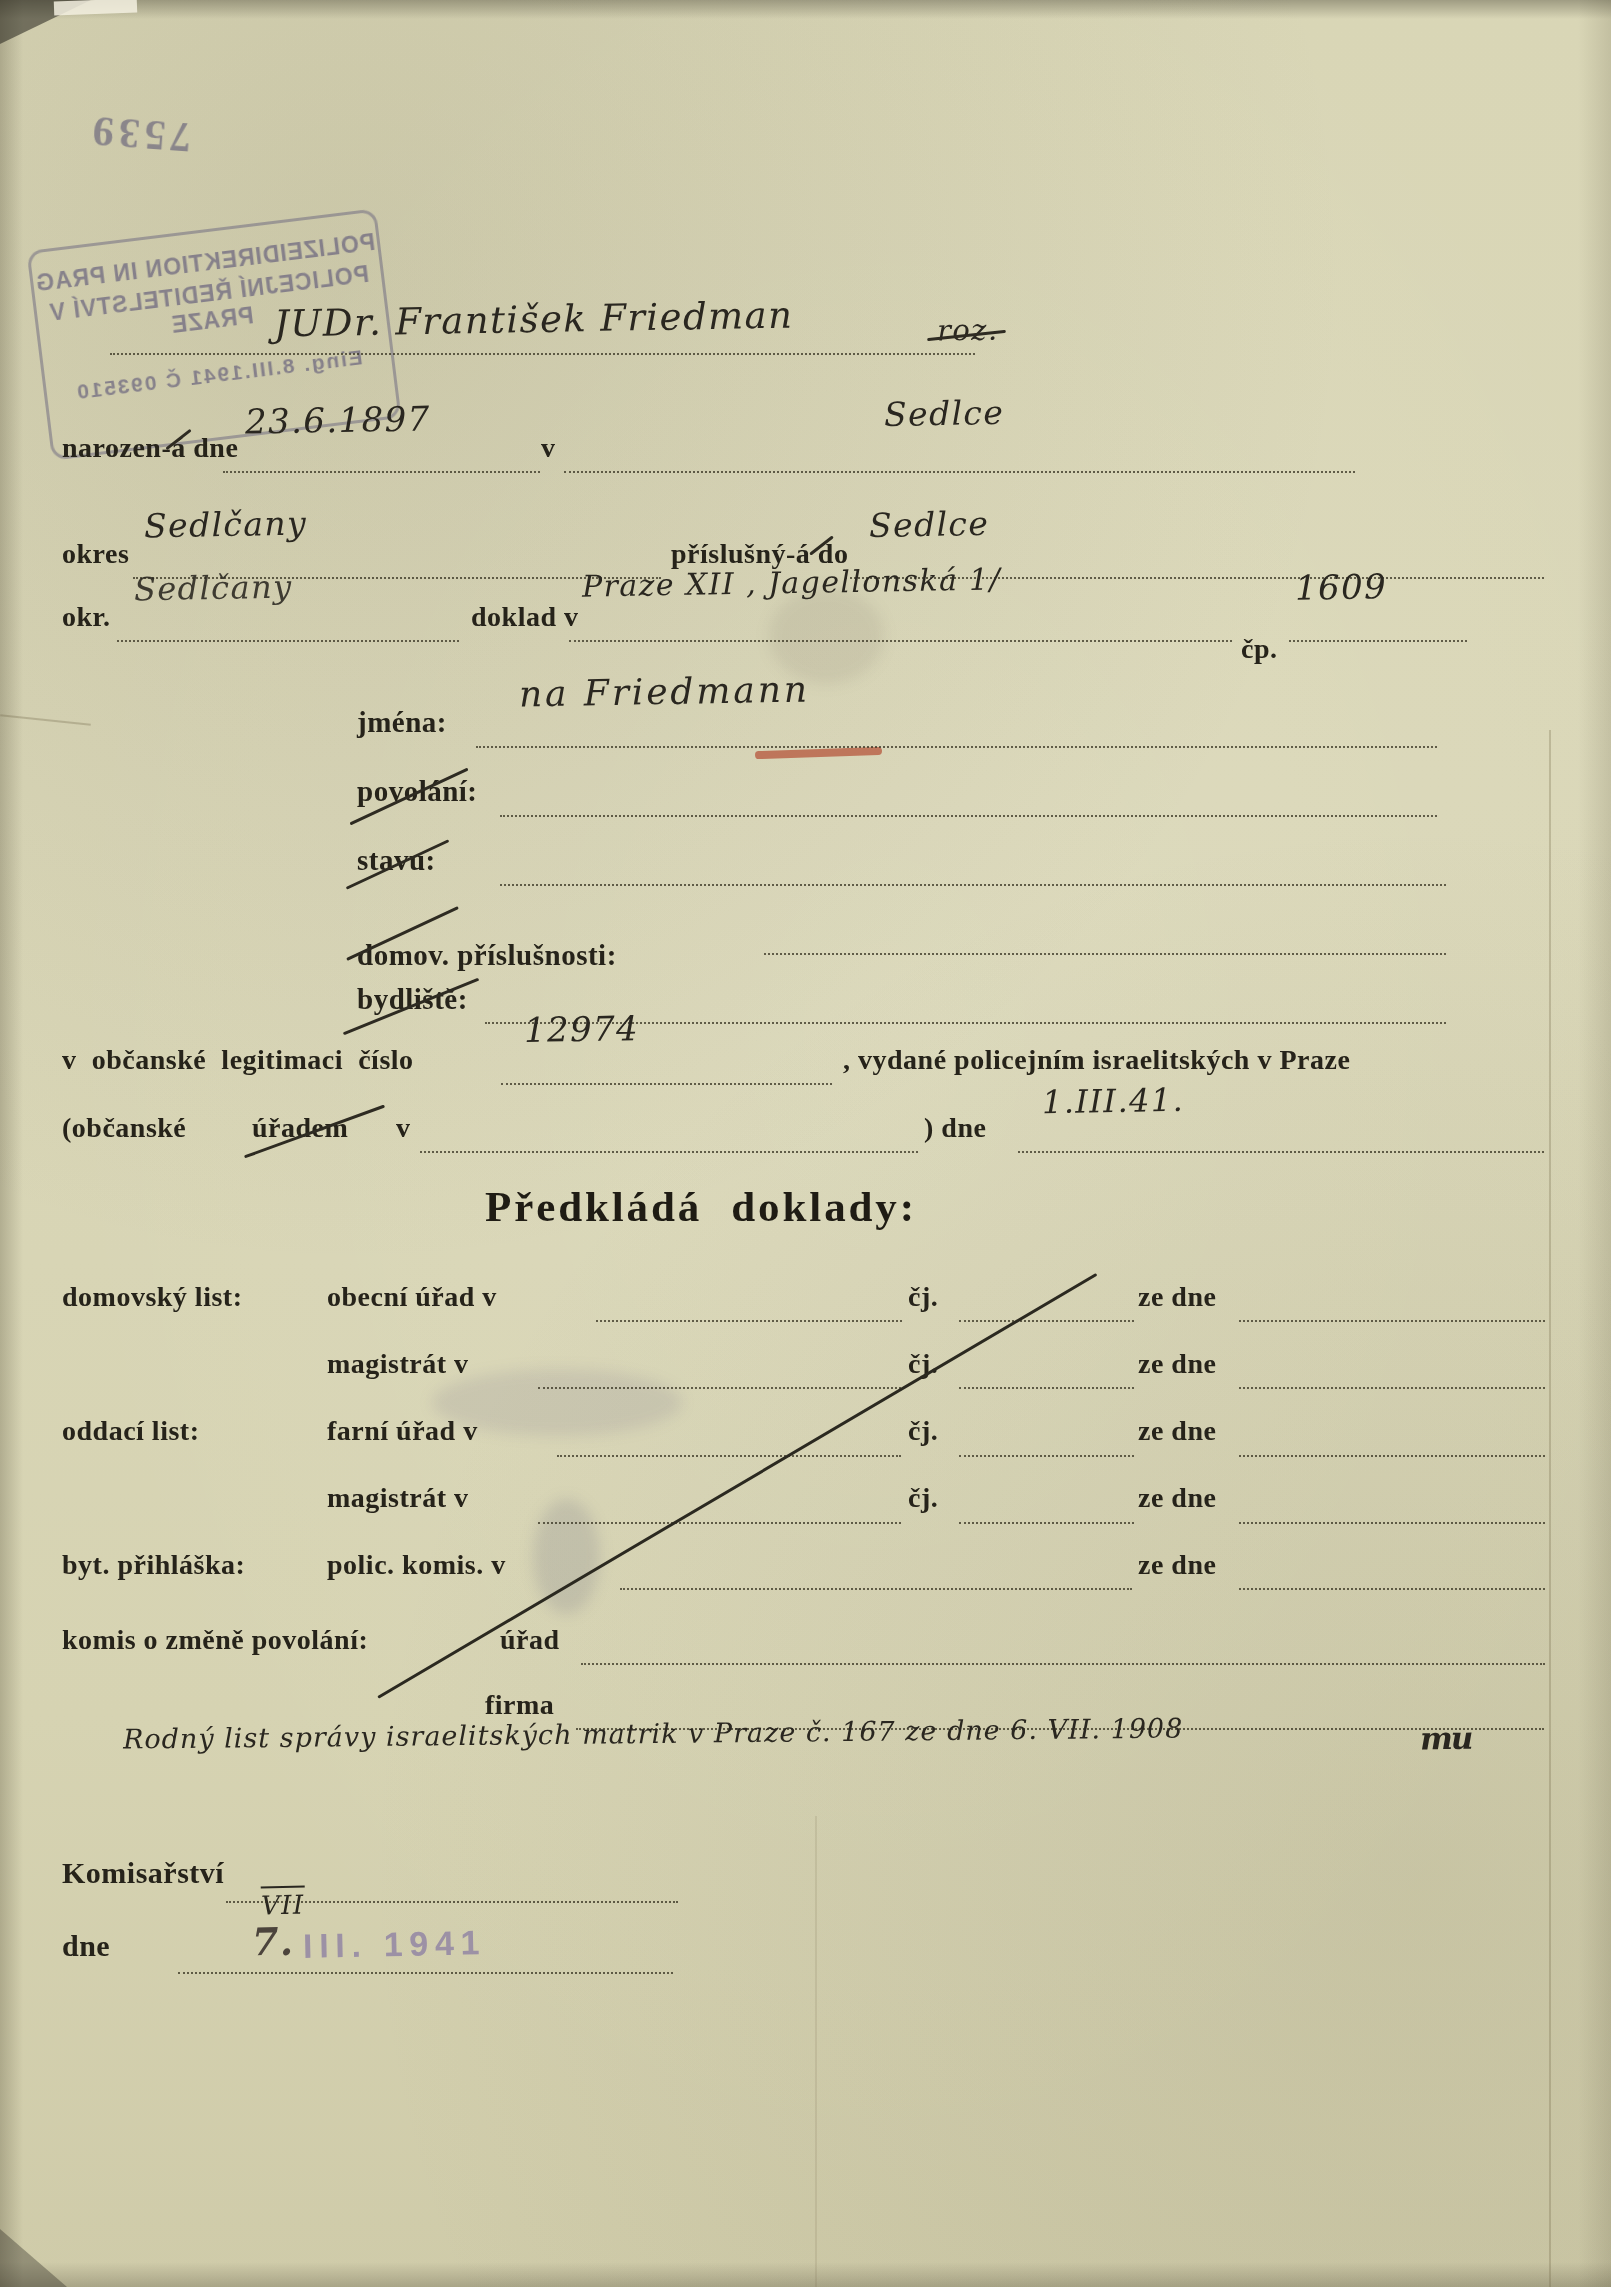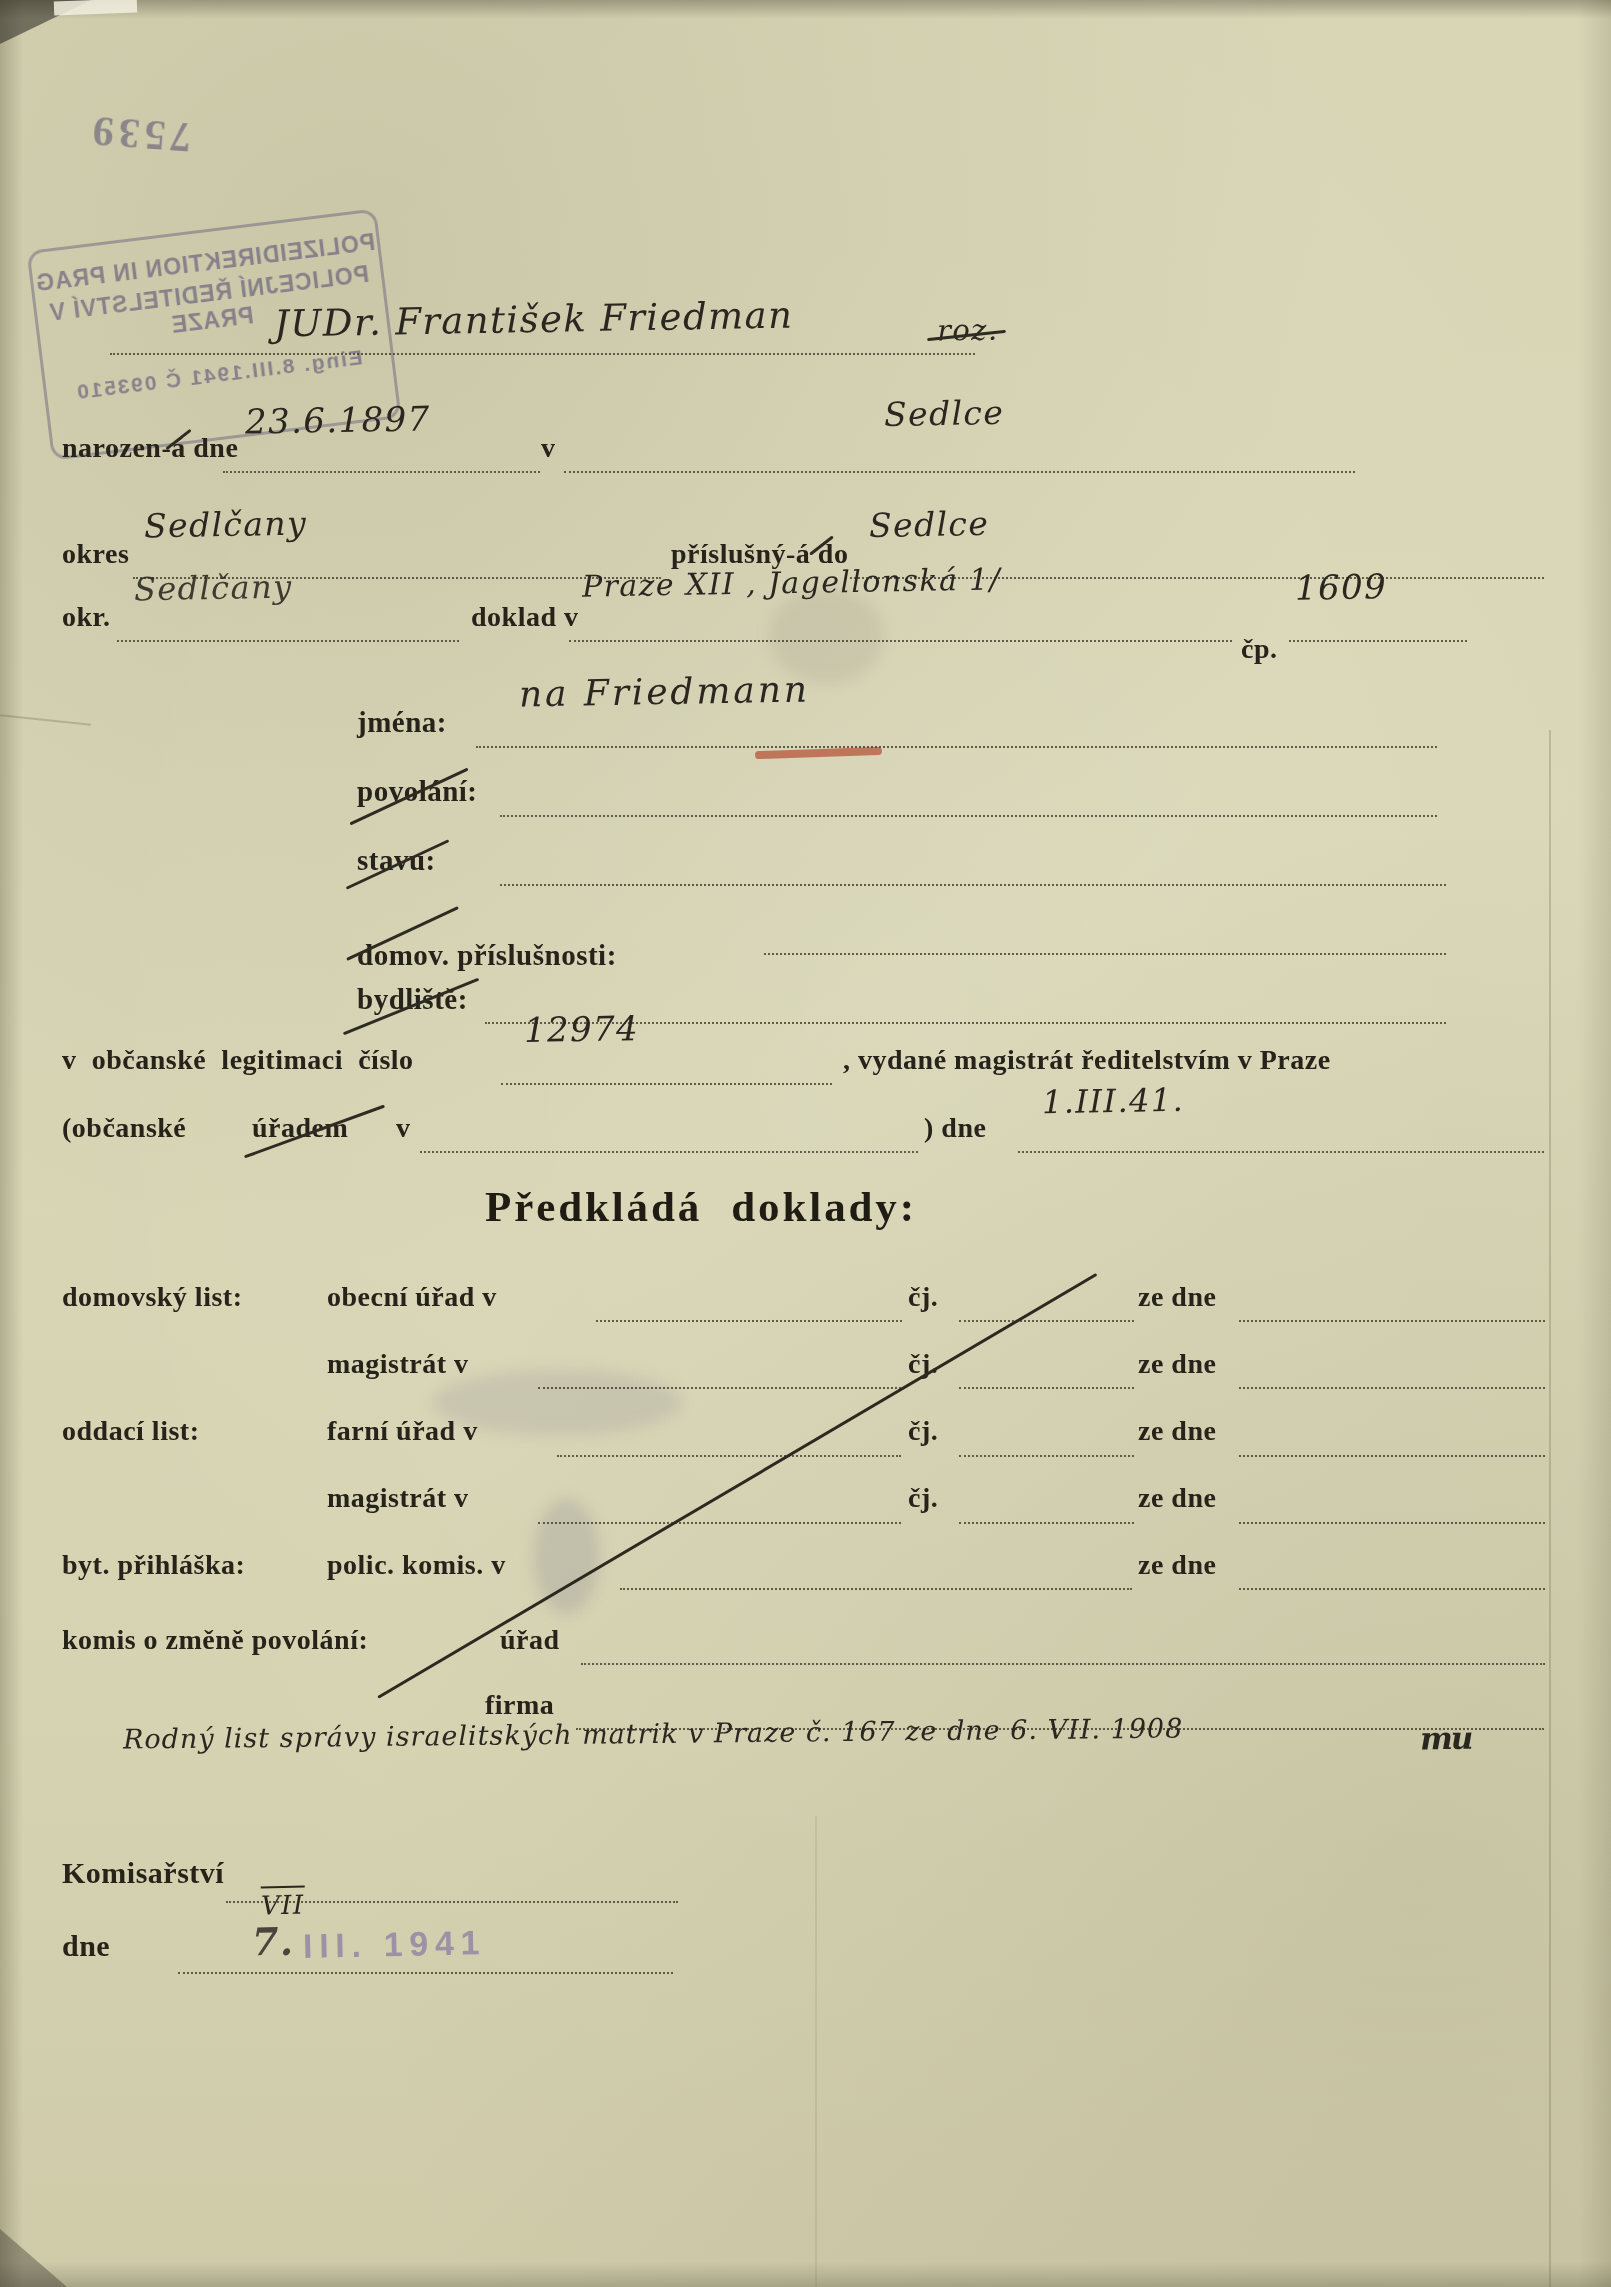--- a/index.html
+++ b/index.html
@@ -128,21 +128,21 @@
   <div class="stroke" style="left:341px;top:932px;width:123px;transform:rotate(-25deg);"></div>
   <div class="dots" style="left:764px;top:950px;width:682px;"></div>
 
   <div class="lbl" style="left:357px;top:983px;font-size:29px;">bydliště:</div>
   <div class="stroke" style="left:338px;top:1005px;width:146px;transform:rotate(-22deg);"></div>
   <div class="dots" style="left:485px;top:1019px;width:961px;"></div>
 
   <div class="lbl" style="left:62px;top:1044px;word-spacing:7.7px;">v občanské legitimaci číslo</div>
   <div class="hw" style="left:524px;top:1009px;font-size:34px;">12974</div>
   <div class="dots" style="left:501px;top:1080px;width:331px;"></div>
-  <div class="lbl" style="left:843px;top:1044px;">,  vydané  magistrát  ředitelstvím  v  Praze</div>
+  <div class="lbl" style="left:843px;top:1044px;">,  vydané  policejním  israelitských  v  Praze</div>
 
   <div class="lbl" style="left:62px;top:1112px;">(občanské</div>
   <div class="lbl" style="left:252px;top:1112px;">úřadem</div>
   <div class="stroke" style="left:240px;top:1130px;width:149px;transform:rotate(-20deg);"></div>
   <div class="lbl" style="left:396px;top:1112px;">v</div>
   <div class="dots" style="left:420px;top:1148px;width:498px;"></div>
   <div class="lbl" style="left:924px;top:1112px;">)  dne</div>
   <div class="hw" style="left:1042px;top:1082px;font-size:32px;">1.III.41.</div>
   <div class="dots" style="left:1018px;top:1148px;width:526px;"></div>
 

